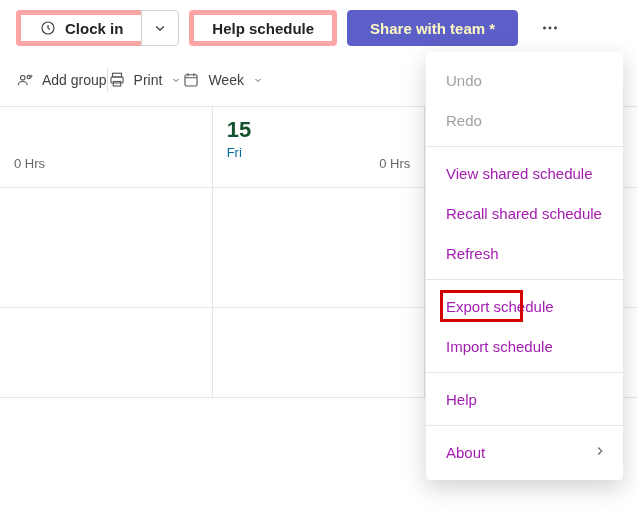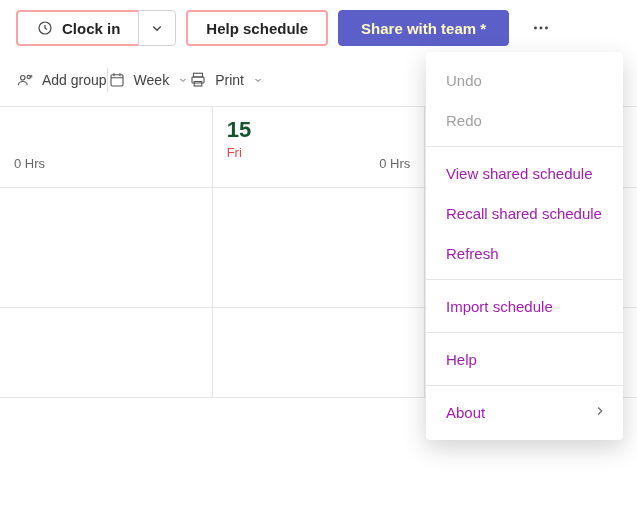--- a/index.html
+++ b/index.html
@@ -27,21 +27,21 @@
       border-radius: 4px;
       display: inline-flex;
       align-items: center;
       justify-content: center;
       font-size: 15px;
       cursor: pointer;
       user-select: none;
     }
     .btn-outline {
       background: #fff;
-      border: 2px solid #fca5a5;
+      border: 5px solid #fca5a5;
       font-weight: 600;
     }
     .btn-primary {
       background: #5b5fc7;
       color: #fef9c3;
       font-weight: 600;
       border: 1px solid #5b5fc7;
       padding: 0 22px;
     }
     .btn-chevron {
@@ -98,21 +98,21 @@
       text-align: left;
       margin-top: 39px;
     }
     .daynum {
       font-size: 22px;
       font-weight: 600;
       color: #14532d;
     }
     .dayname {
       font-size: 13px;
-      color: #ef4444;
+      color: #0369a1;
       margin-top: 2px;
     }
 
     .bodyrow {
       height: 120px;
       border-bottom: 1px solid #e5e5e5;
       display: flex;
     }
     .bodyrow .cell {
       flex: 1;
@@ -204,35 +204,35 @@
         <circle cx="9" cy="9" r="3"></circle>
         <path d="M3 19c0-3 3-5 6-5s6 2 6 5"></path>
         <circle cx="17" cy="8" r="2.2"></circle>
         <path d="M20 5v4M18 7h4" stroke-width="1.3"></path>
       </svg>
     <span>Add group</span>
   </div>
   <div class="sep"></div>
   <div class="item">
     <svg class="icon-svg" viewBox="0 0 24 24" fill="none" stroke="#555" stroke-width="1.5">
-        <rect x="4" y="5" width="16" height="15" rx="2"></rect>
-        <path d="M4 9h16M8 3v4M16 3v4"></path>
-      </svg>
-    <span>Week</span>
-    <svg width="12" height="12" viewBox="0 0 24 24" fill="none" stroke="#666" stroke-width="2">
-        <path d="M7 10l5 5 5-5"></path>
-      </svg>
-  </div>
-  <div class="item">
-    <svg class="icon-svg" viewBox="0 0 24 24" fill="none" stroke="#555" stroke-width="1.5">
         <rect x="6" y="3" width="12" height="5"></rect>
         <rect x="4" y="8" width="16" height="8" rx="1"></rect>
         <rect x="7" y="14" width="10" height="6"></rect>
       </svg>
     <span>Print</span>
+    <svg width="12" height="12" viewBox="0 0 24 24" fill="none" stroke="#666" stroke-width="2">
+        <path d="M7 10l5 5 5-5"></path>
+      </svg>
+  </div>
+  <div class="item">
+    <svg class="icon-svg" viewBox="0 0 24 24" fill="none" stroke="#555" stroke-width="1.5">
+        <rect x="4" y="5" width="16" height="15" rx="2"></rect>
+        <path d="M4 9h16M8 3v4M16 3v4"></path>
+      </svg>
+    <span>Week</span>
     <svg width="12" height="12" viewBox="0 0 24 24" fill="none" stroke="#666" stroke-width="2">
         <path d="M7 10l5 5 5-5"></path>
       </svg>
   </div>
 </div>
 
 <div class="sched">
   <div class="col">
     <div class="hrs">0 Hrs</div>
   </div>
@@ -266,20 +266,23 @@
   <div class="mi">
       <span>View shared schedule</span>
     </div>
   <div class="mi">
       <span>Recall shared schedule</span>
     </div>
   <div class="mi">
       <span>Refresh</span>
     </div>
   <div class="msep"></div>
+  <div class="mi highlight-box">
+      <span>Export schedule</span>
+    </div>
   <div class="mi">
       <span>Import schedule</span>
     </div>
   <div class="msep"></div>
   <div class="mi">
       <span>Help</span>
     </div>
   <div class="msep"></div>
   <div class="mi">
     <span>About</span>

